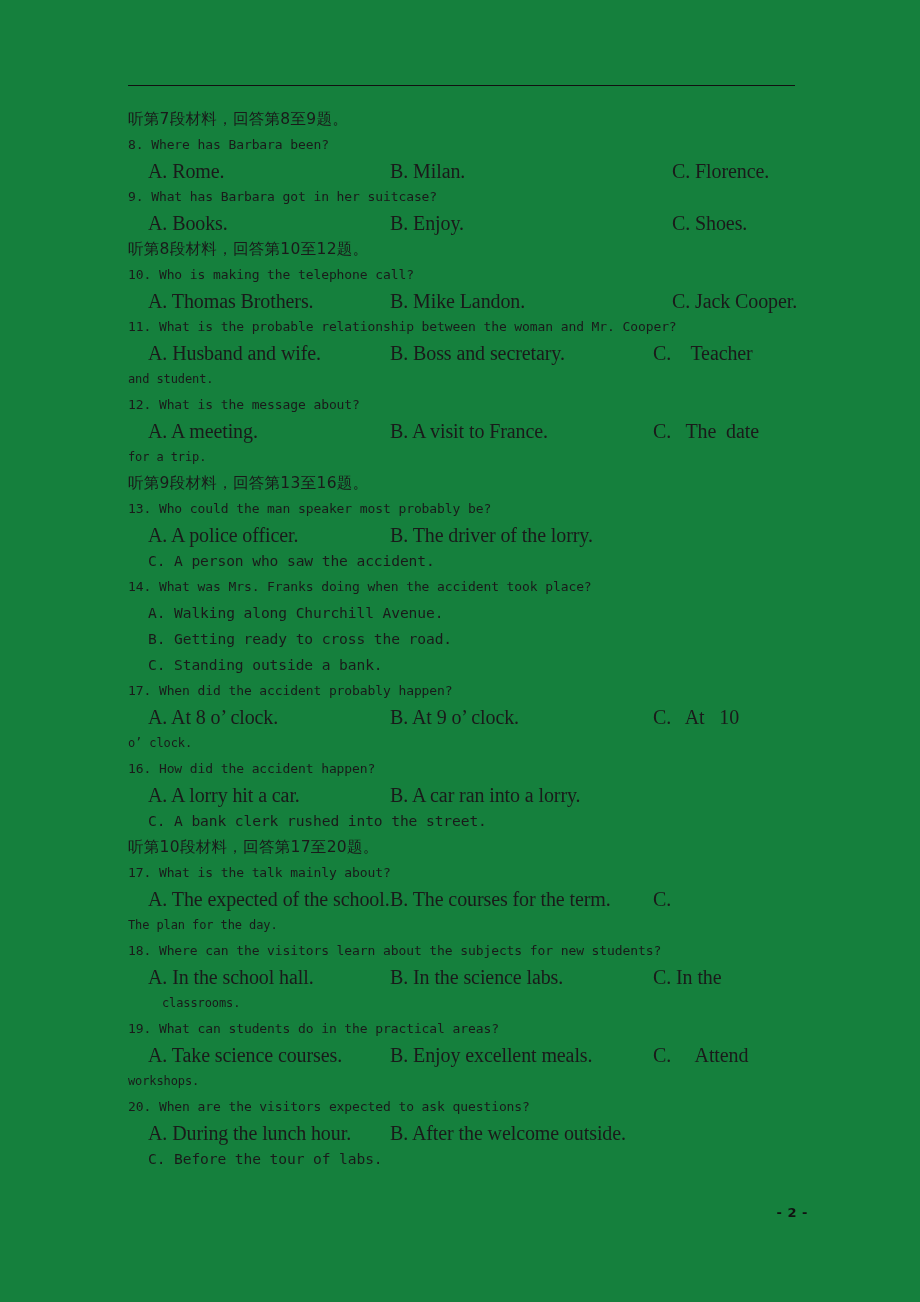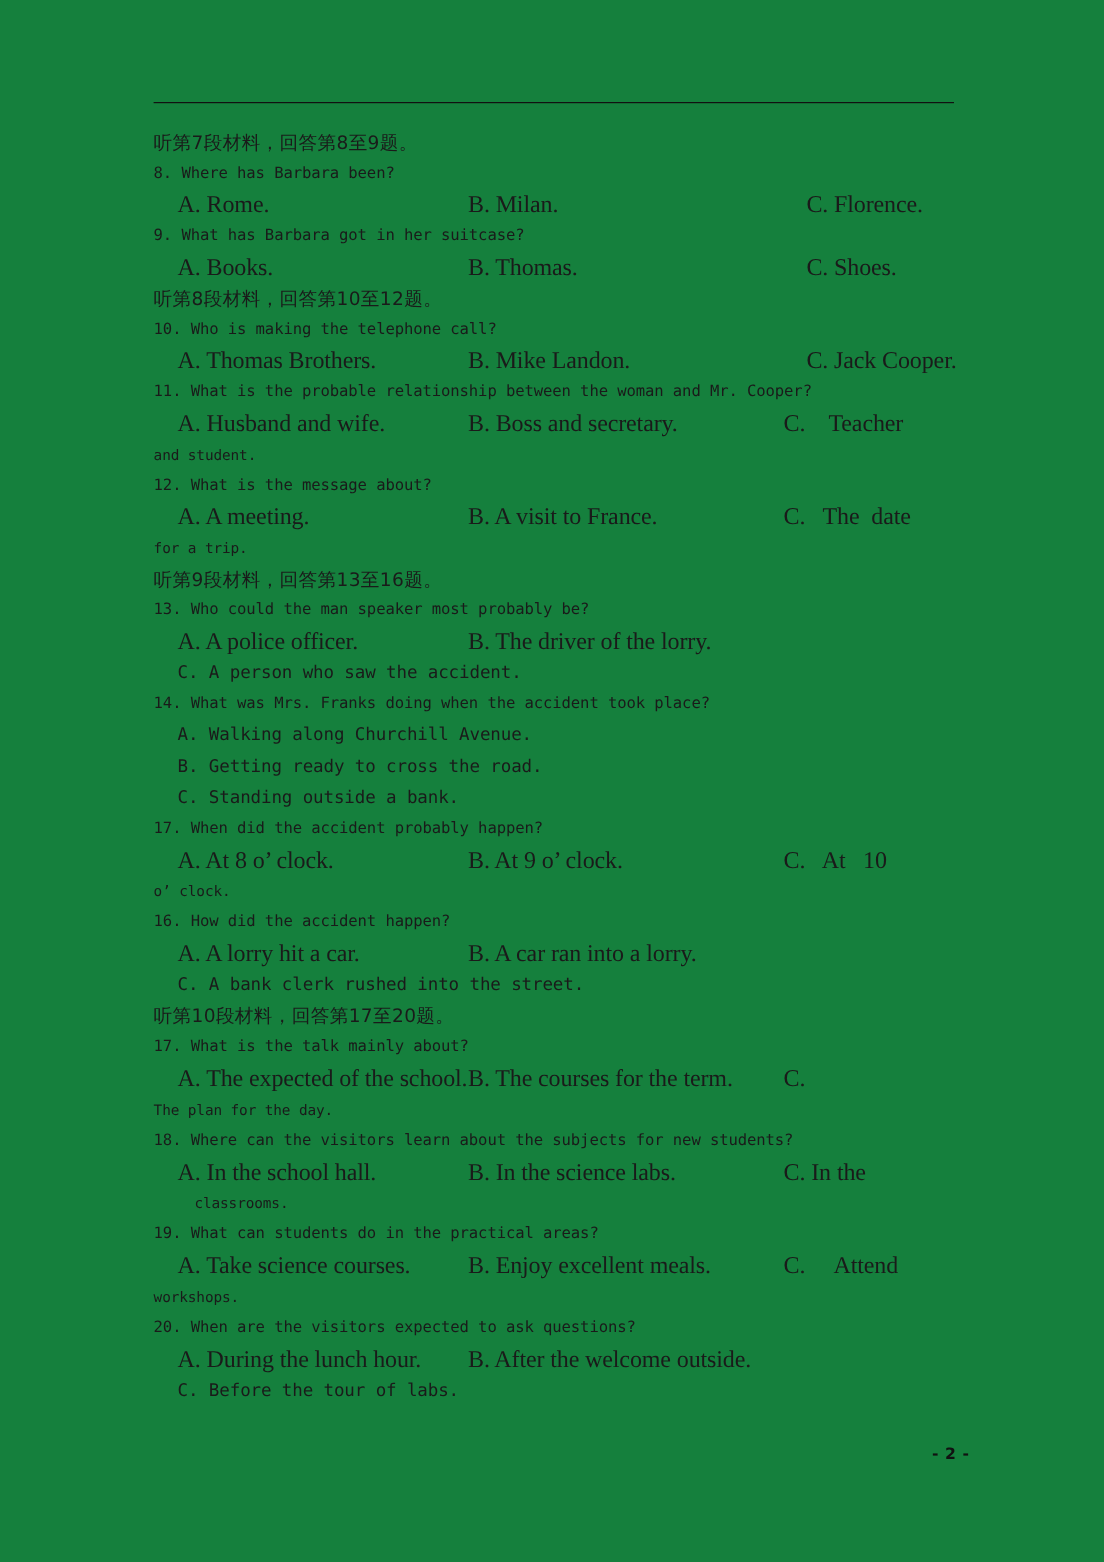--- a/index.html
+++ b/index.html
@@ -141,21 +141,21 @@
           <span class="opt col-a">A. Rome.</span>
           <span class="opt col-b">B. Milan.</span>
           <span class="opt col-c">C. Florence.</span>
         </div>
       </div>
 
       <div>
         <div class="line q-stem">9. What has Barbara got in her suitcase?</div>
         <div class="opts">
           <span class="opt col-a">A. Books.</span>
-          <span class="opt col-b">B. Thomas.</span>
+          <span class="opt col-b">B. Enjoy.</span>
           <span class="opt col-c">C. Shoes.</span>
         </div>
       </div>
     </div>
 
     <div>
       <div class="line cn-head">听第8段材料，回答第10至12题。</div>
 
       <div>
         <div class="line q-stem">10. Who is making the telephone call?</div>

